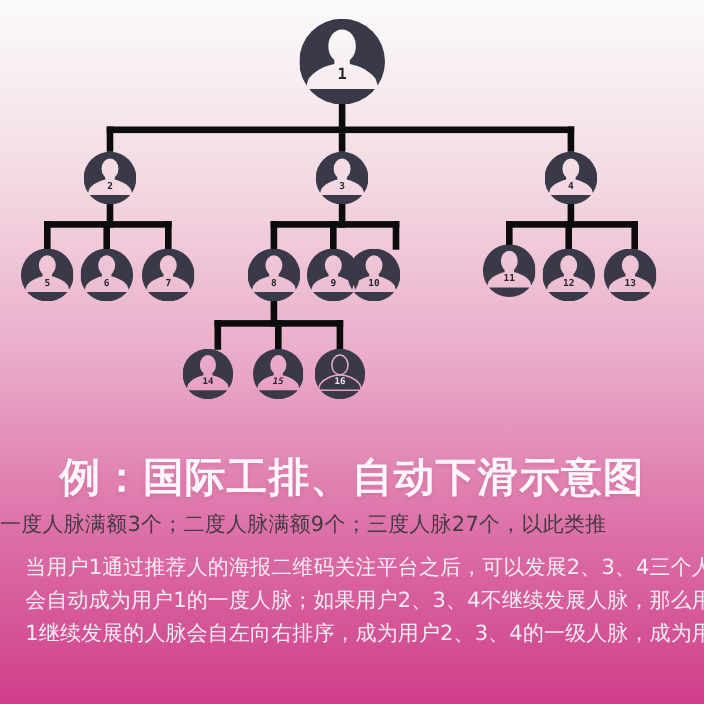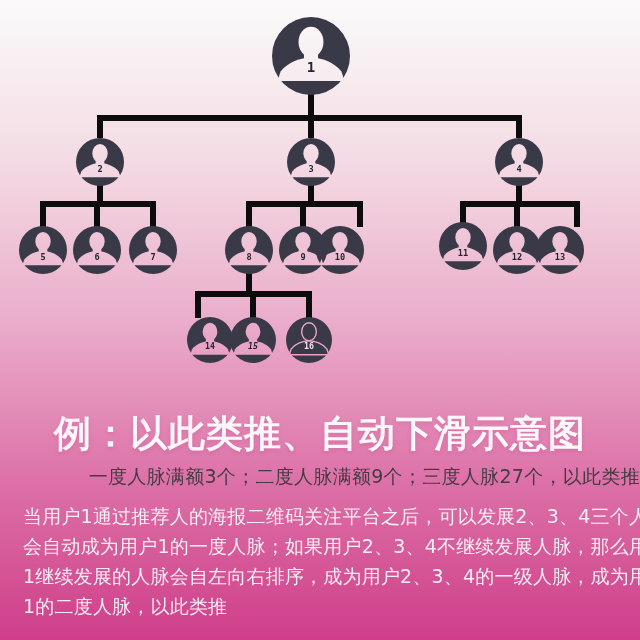--- a/index.html
+++ b/index.html
@@ -13,21 +13,21 @@
   .edge{position:absolute;background:#0c0c0c;z-index:1;}
   .node{position:absolute;z-index:2;}
   .node svg{display:block;width:100%;height:100%;}
   .title{
     position:absolute;top:409px;left:0;right:0;z-index:3;
     text-align:center;font-size:37px;font-weight:800;letter-spacing:1px;
     color:#fdf6fa;text-shadow:0 2px 4px rgba(170,50,110,0.20);
   }
   .subtitle{
     position:absolute;top:464px;left:0;right:0;z-index:3;
-    text-align:right;font-size:19px;font-weight:500;letter-spacing:0.3px;
+    text-align:left;font-size:19px;font-weight:500;letter-spacing:0.3px;
     color:#453b42;
   }
   .desc{
     position:absolute;top:501px;left:23px;right:16px;z-index:3;
     font-size:19px;font-weight:500;color:#f9edf4;letter-spacing:0.2px;
   }
   .desc .line{height:30px;line-height:30px;white-space:nowrap;}
 </style>
 </head>
 <body>
@@ -140,48 +140,47 @@
        <circle cx="50" cy="50" r="50" fill="#3a3947" mask="url(#mask-person)"></circle>
        <text x="50" y="70" text-anchor="middle" font-family="'DejaVu Sans Mono',monospace" font-size="18" font-weight="bold" fill="#262531">11</text>
      </svg>
       </div>
       <div class="node" style="left: 493px; top: 226px; width: 48px; height: 48px; text-decoration: underline;">
         <svg viewBox="0 0 100 100">
        <circle cx="50" cy="50" r="50" fill="#3a3947" mask="url(#mask-person)"></circle>
        <text x="50" y="70" text-anchor="middle" font-family="'DejaVu Sans Mono',monospace" font-size="18" font-weight="bold" fill="#262531">12</text>
      </svg>
       </div>
-      <div class="node" style="left: 536px; top: 226px; width: 48px; height: 48px;">
+      <div class="node" style="left: 549px; top: 226px; width: 48px; height: 48px;">
         <svg viewBox="0 0 100 100">
        <circle cx="50" cy="50" r="50" fill="#3a3947" mask="url(#mask-person)"></circle>
        <text x="50" y="70" text-anchor="middle" font-family="'DejaVu Sans Mono',monospace" font-size="18" font-weight="bold" fill="#262531">13</text>
      </svg>
       </div>
-      <div class="node" style="left: 187px; top: 317px; width: 46px; height: 46px;">
+      <div class="node" style="left: 166px; top: 317px; width: 46px; height: 46px;">
         <svg viewBox="0 0 100 100">
        <circle cx="50" cy="50" r="50" fill="#3a3947" mask="url(#mask-person)"></circle>
        <text x="50" y="70" text-anchor="middle" font-family="'DejaVu Sans Mono',monospace" font-size="18" font-weight="bold" fill="#262531">14</text>
      </svg>
       </div>
       <div class="node" style="left: 230px; top: 317px; width: 46px; height: 46px; font-style: italic;">
         <svg viewBox="0 0 100 100">
        <circle cx="50" cy="50" r="50" fill="#3a3947" mask="url(#mask-person)"></circle>
        <text x="50" y="70" text-anchor="middle" font-family="'DejaVu Sans Mono',monospace" font-size="18" font-weight="bold" fill="#262531">15</text>
      </svg>
       </div>
       <div class="node" style="left: 286px; top: 317px; width: 46px; height: 46px;">
         <svg viewBox="0 0 100 100">
        <circle cx="50" cy="50" r="50" fill="#3a3947" mask="url(#mask-person-outline)"></circle>
        <text x="50" y="70" text-anchor="middle" font-family="'DejaVu Sans Mono',monospace" font-size="18" font-weight="bold" fill="#f3e2ec">16</text>
      </svg>
       </div>
     </div>
 
-  <div class="title">例：以此类推、自动下滑示意图</div>
+  <div class="title">例：国际工排、自动下滑示意图</div>
   <div class="subtitle">一度人脉满额3个；二度人脉满额9个；三度人脉27个，以此类推</div>
 
   <div class="desc">
     <div class="line">当用户1通过推荐人的海报二维码关注平台之后，可以发展2、3、4三个人，</div>
     <div class="line">会自动成为用户1的一度人脉；如果用户2、3、4不继续发展人脉，那么用户</div>
     <div class="line">1继续发展的人脉会自左向右排序，成为用户2、3、4的一级人脉，成为用户</div>
-    <div class="line">1的二度人脉，以此类推</div>
   </div>
 </div>
 
 </body></html>

